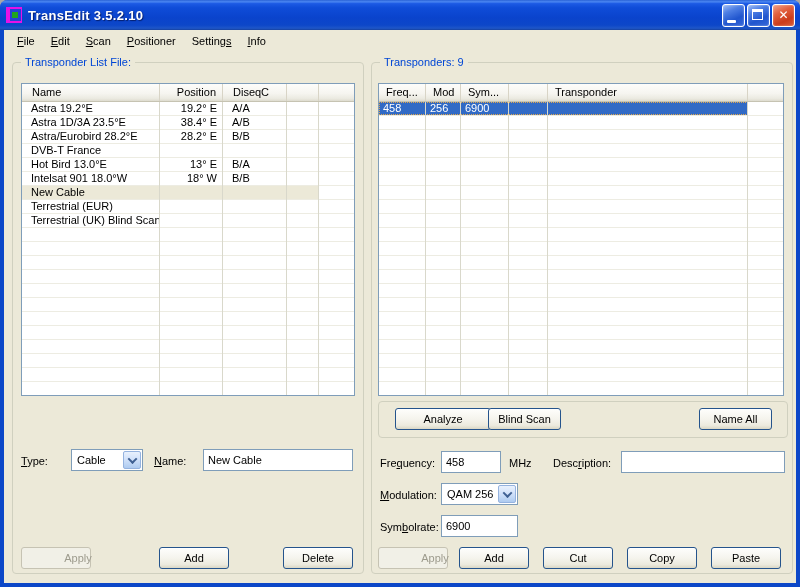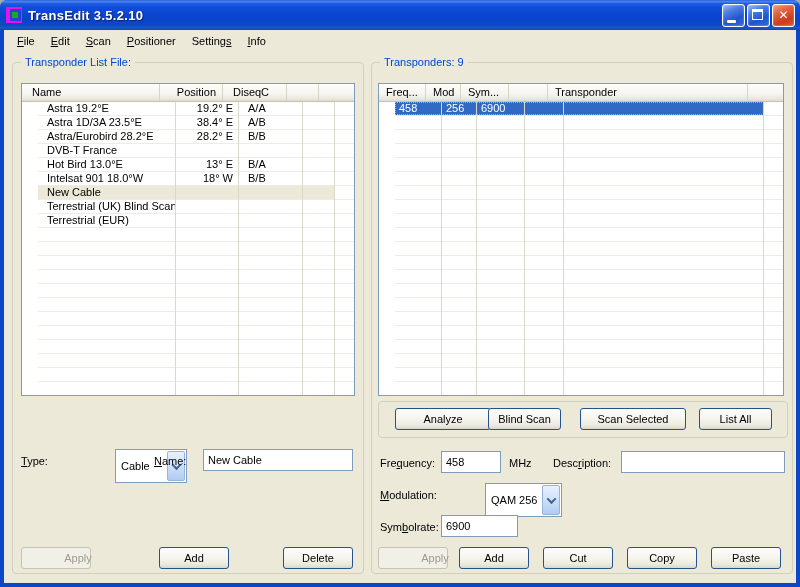--- a/index.html
+++ b/index.html
@@ -31,41 +31,41 @@
   .gb-title{position:absolute;top:-8px;left:8px;background:var(--client-bg);padding:0 4px;font-size:11px;line-height:15px;color:var(--group-label);white-space:nowrap;}
   .subframe{position:absolute;border:1px solid var(--group-border);border-radius:4px;}
   
   .listview{position:absolute;background:#fff;border:1px solid var(--list-border);overflow:hidden;}
   .lv-header{height:17px;display:flex;border-bottom:1px solid #C6C3B2;
     background:linear-gradient(180deg,#FDFDFB 0%,#F6F5F0 55%,#EBEAE1 85%,#DEDCCF 100%);}
   .lv-hcell{box-sizing:border-box;flex:none;font-size:11px;line-height:16px;padding:0 6px 0 10px;border-right:1px solid #D8D4C6;white-space:nowrap;overflow:hidden;
     background:linear-gradient(180deg,#FDFDFB 0%,#F6F5F0 55%,#EBEAE1 85%,#DEDCCF 100%);}
   .lv-hcell.right{text-align:right;}
   .lv-hcell.fill{flex:1;border-right:none;}
-  .lv-body{position:relative;height:364px;overflow:hidden;margin-left:16px;}
+  .lv-body{position:relative;height:364px;overflow:hidden;}
   .lv-row{height:14px;box-sizing:border-box;display:flex;border-bottom:1px solid #EDECE2;position:relative;}
   .lv-cell{box-sizing:border-box;flex:none;font-size:11px;line-height:13px;white-space:nowrap;overflow:hidden;position:relative;z-index:1;}
   .lv-cell.right{text-align:right;}
   .list-left .lv-cell{padding:0 6px 0 9px;}
   .list-right .lv-cell{padding:0 4px 0 4px;}
   .list-right .lv-hcell{padding:0 4px 0 7px;}
   .sel-band{position:absolute;left:0;top:0;bottom:0;z-index:0;}
   .sel-band.active{background:var(--selection-active);outline:1px dotted #E0A74E;outline-offset:-1px;}
   .sel-band.inactive{background:var(--selection-inactive);}
   .lv-row.sel-active .lv-cell{color:#fff;}
   .vline{position:absolute;top:0;bottom:0;width:1px;background:#D9D8CB;z-index:2;}
   
   .btn{position:absolute;width:70px;height:22px;box-sizing:border-box;border:1px solid #25548C;border-radius:3px;
     background:linear-gradient(180deg,#FEFEFC 0%,#F5F4ED 50%,#ECEADE 82%,#DAD7C5 100%);
     box-shadow:inset 0 1px 0 #fff;font-size:11px;display:flex;align-items:center;justify-content:center;color:#000;cursor:default;}
   .btn.disabled{border-color:#C6C3B3;background:#F1F0E7;box-shadow:none;color:var(--disabled-text);padding-left:44px;}
   .lbl{position:absolute;font-size:11px;line-height:13px;color:#000;white-space:nowrap;}
   .textbox{position:absolute;height:22px;box-sizing:border-box;border:1px solid var(--list-border);background:#fff;
     font-family:"Liberation Sans","DejaVu Sans",sans-serif;font-size:11px;padding:0 4px;color:#000;outline:none;}
-  .combo{position:absolute;height:34px;box-sizing:border-box;border:1px solid var(--list-border);background:#fff;display:flex;align-items:center;margin-left:44px;}
+  .combo{position:absolute;height:22px;box-sizing:border-box;border:1px solid var(--list-border);background:#fff;display:flex;align-items:center;}
   .combo-value{flex:1;font-size:11px;padding:0 5px;white-space:nowrap;overflow:hidden;}
   .combo-btn{width:16px;align-self:stretch;margin:1px;border:1px solid #95B3DF;border-radius:2px;flex:none;
     background:linear-gradient(180deg,#E9F1FD 0%,#D2E2FA 45%,#AECBF0 100%);display:flex;align-items:center;justify-content:center;}
   .chev{width:5px;height:5px;border-right:2px solid #3F6193;border-bottom:2px solid #3F6193;transform:rotate(45deg) translate(-1px,-1px);}
   u{text-decoration:underline;}
 </style>
 </head>
 <body>
 
 <div class="window">
@@ -149,27 +149,27 @@
               <div class="lv-cell" style="width: 32px;"></div>
             </div>
             <div class="lv-row sel-inactive">
               <div class="sel-band inactive" style="width: 297px;"></div>
               <div class="lv-cell" style="width: 138px;">New Cable</div>
               <div class="lv-cell right" style="width: 63px;"></div>
               <div class="lv-cell" style="width: 64px;"></div>
               <div class="lv-cell" style="width: 32px;"></div>
             </div>
             <div class="lv-row">
+              <div class="lv-cell" style="width: 138px;">Terrestrial (EUR)</div>
+              <div class="lv-cell right" style="width: 63px;"></div>
+              <div class="lv-cell" style="width: 64px;"></div>
+              <div class="lv-cell" style="width: 32px;"></div>
+            </div>
+            <div class="lv-row">
               <div class="lv-cell" style="width: 138px;">Terrestrial (UK) Blind Scan</div>
-              <div class="lv-cell right" style="width: 63px;"></div>
-              <div class="lv-cell" style="width: 64px;"></div>
-              <div class="lv-cell" style="width: 32px;"></div>
-            </div>
-            <div class="lv-row">
-              <div class="lv-cell" style="width: 138px;">Terrestrial (EUR)</div>
               <div class="lv-cell right" style="width: 63px;"></div>
               <div class="lv-cell" style="width: 64px;"></div>
               <div class="lv-cell" style="width: 32px;"></div>
             </div>
             <div class="lv-row">
               <div class="lv-cell" style="width: 138px;"></div>
               <div class="lv-cell right" style="width: 63px;"></div>
               <div class="lv-cell" style="width: 64px;"></div>
               <div class="lv-cell" style="width: 32px;"></div>
             </div>
@@ -427,22 +427,21 @@
             <div class="vline" style="left: 81px;"></div>
             <div class="vline" style="left: 129px;"></div>
             <div class="vline" style="left: 168px;"></div>
             <div class="vline" style="left: 368px;"></div>
           </div>
       </div>
 
       <div class="subframe" style="left:6px;top:338px;width:408px;height:35px;">
         <div class="btn" style="left:16px;top:6px;width:96px;">Analyze</div>
         <div class="btn" style="left:109px;top:6px;width:73px;">Blind Scan</div>
-        <div class="btn" style="left:201px;top:6px;width:106px;">Scan Selected</div>
-        <div class="btn" style="left:320px;top:6px;width:73px;">List All</div>
+        <div class="btn" style="left:320px;top:6px;width:73px;">Name All</div>
       </div>
 
       <span class="lbl" style="left:8px;top:394px;">Fre<u>q</u>uency:</span>
       <input class="textbox" style="left: 69px; top: 388px; width: 60px;" value="458">
       <span class="lbl" style="left:137px;top:394px;">MHz</span>
       <span class="lbl" style="left:181px;top:394px;text-align:right;">Desc<u>r</u>iption:</span>
       <input class="textbox" style="left: 249px; top: 388px; width: 164px;" value="">
 
       <span class="lbl" style="left:8px;top:426px;"><u>M</u>odulation:</span>
       <div class="combo" style="left:69px;top:420px;width:77px;">

